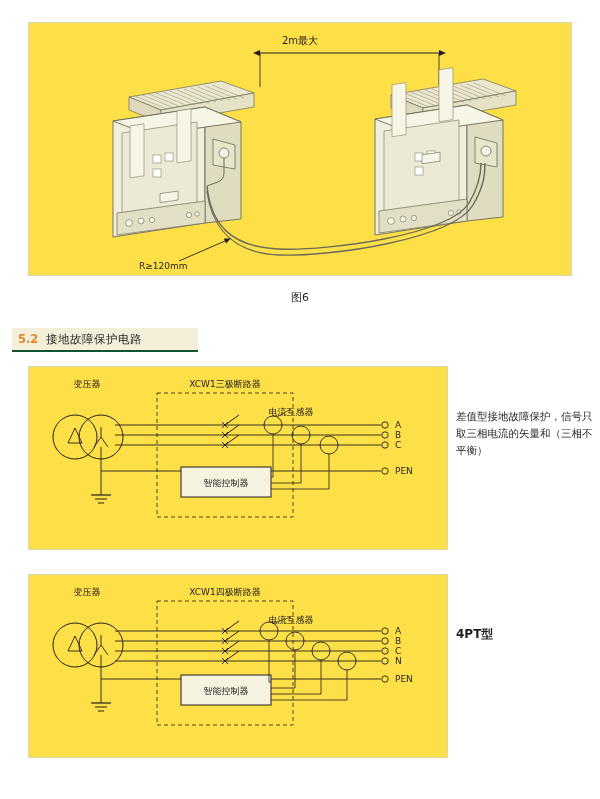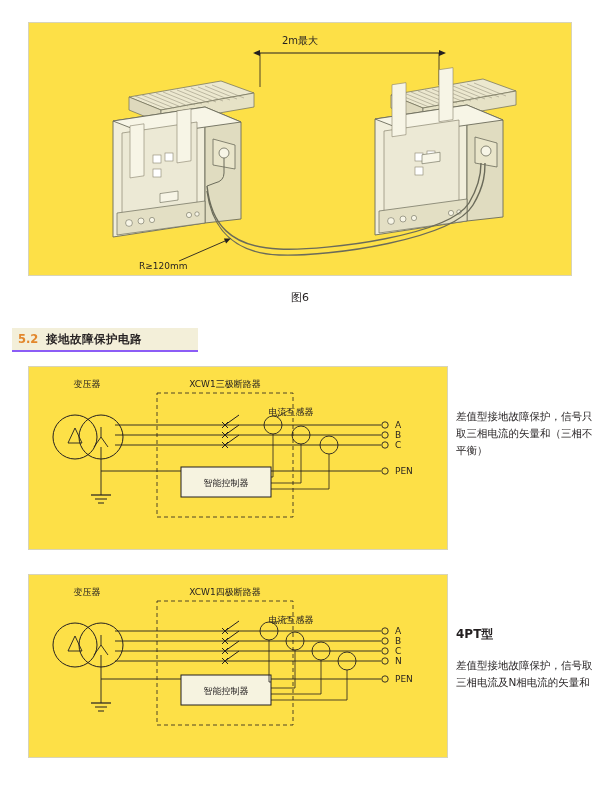--- a/index.html
+++ b/index.html
@@ -40,37 +40,37 @@
   #fig6-caption { top: 290px; }
 
   
   #section-head {
     position: absolute;
     left: 12px;
     top: 328px;
     width: 186px;
     height: 22px;
     background: #f3efd9;
-    border-bottom: 2px solid #8b5cf6;
+    border-bottom: 2px solid #14532d;
   }
   #section-head .num {
     position: absolute;
     left: 6px;
     top: 4px;
     font-size: 11.5px;
     color: #e2872c;
     font-weight: bold;
   }
   #section-head .title {
     position: absolute;
     left: 34px;
     top: 4px;
     font-size: 11.5px;
     color: #231f20;
-    font-weight: bold;
+    font-weight: normal;
     letter-spacing: 0.5px;
   }
 
   
   #panel-3pt {
     left: 28px;
     top: 366px;
     width: 418px;
     height: 182px;
   }
@@ -373,14 +373,13 @@
     <text class="lbl" x="366" y="59">A</text>
     <text class="lbl" x="366" y="69">B</text>
     <text class="lbl" x="366" y="79">C</text>
     <text class="lbl" x="366" y="89">N</text>
     <text class="lbl" x="366" y="107">PEN</text>
   </svg>
 </div>
 
 <div class="side-note" id="note-4pt">
   <span class="st">4PT型</span>
-  <span>差值型接地故障保护，信号取三相电流及N相电流的矢量和</span>
 </div>
 
 </body></html>

